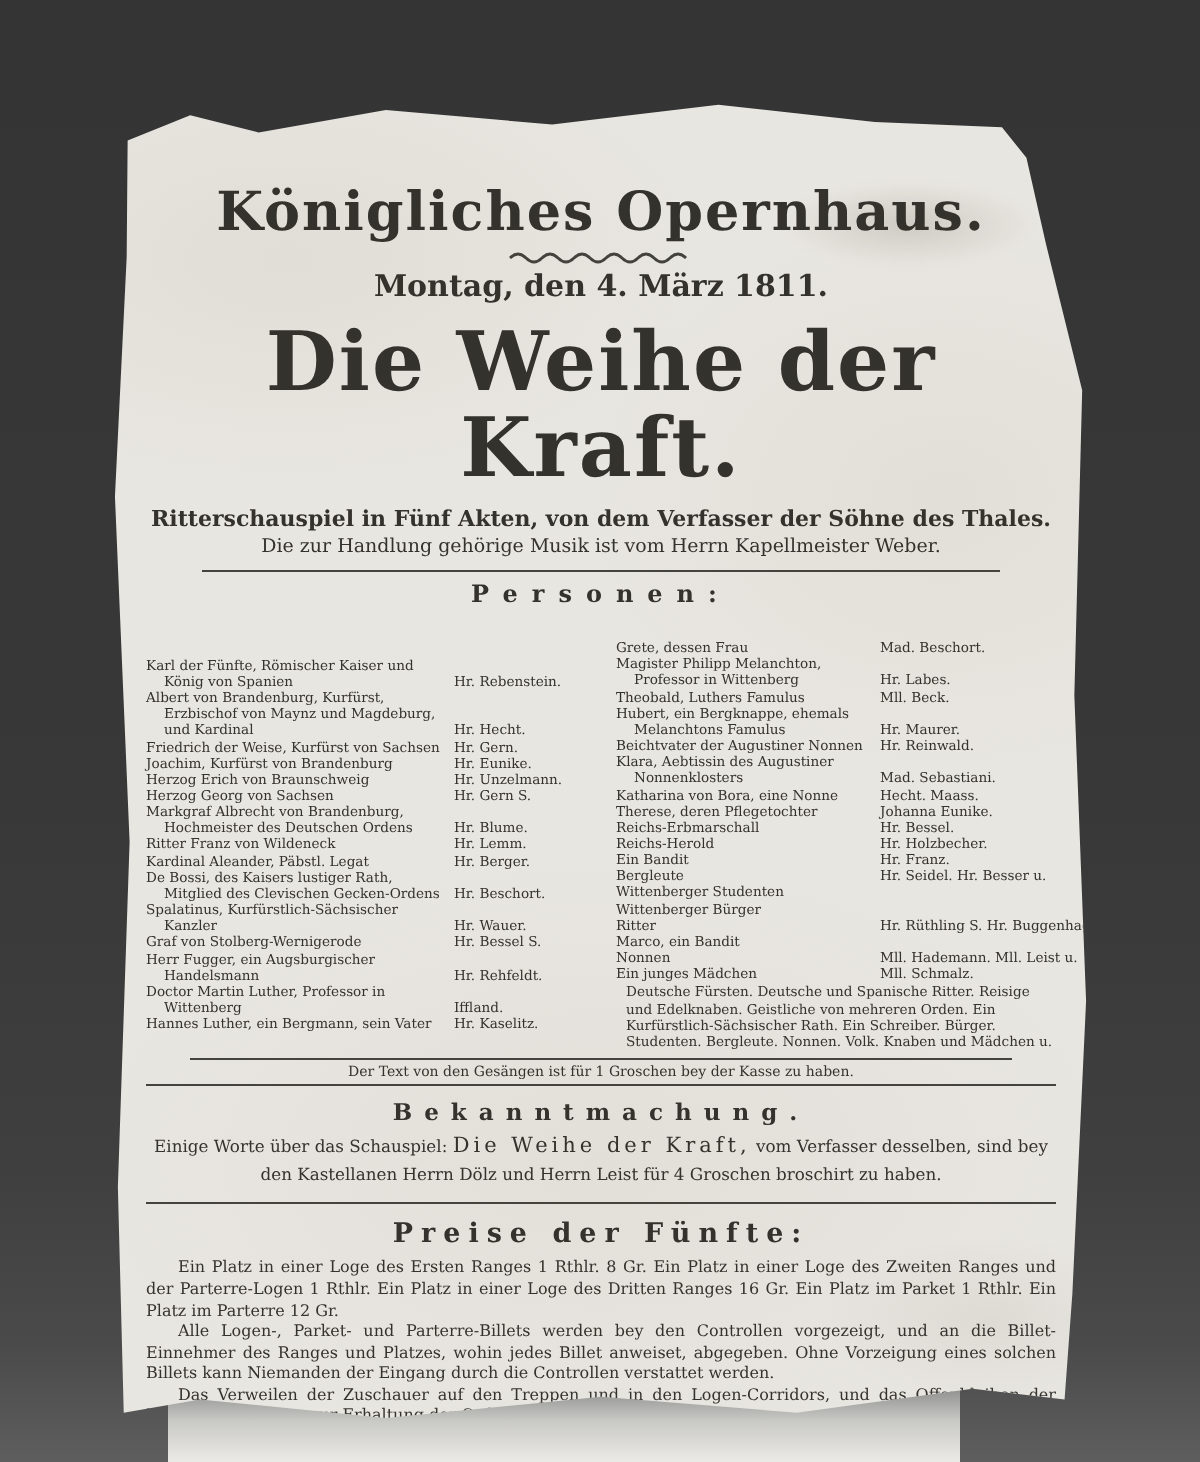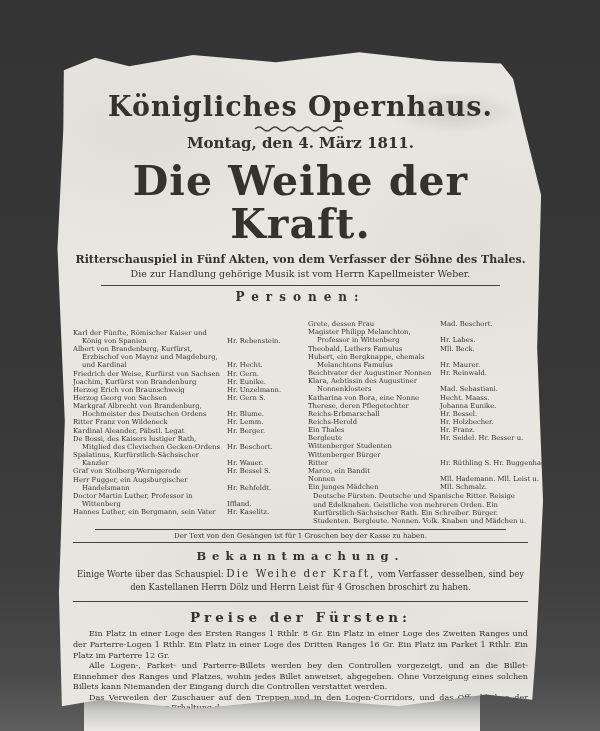--- a/index.html
+++ b/index.html
@@ -219,21 +219,21 @@
                 <span class="cast-role">Reichs-Erbmarschall</span>
                 <span class="cast-actor">Hr. Bessel.</span>
               </div>
 
               <div class="cast-row">
                 <span class="cast-role">Reichs-Herold</span>
                 <span class="cast-actor">Hr. Holzbecher.</span>
               </div>
 
               <div class="cast-row">
-                <span class="cast-role">Ein Thales</span>
+                <span class="cast-role">Ein Bandit</span>
                 <span class="cast-actor">Hr. Franz.</span>
               </div>
 
               <div class="cast-row">
                 <span class="cast-role">Bergleute</span>
                 <span class="cast-actor">Hr. Seidel. Hr. Besser u.</span>
               </div>
 
               <div class="cast-row">
                 <span class="cast-role">Wittenberger Studenten</span>
@@ -273,21 +273,21 @@
       <div class="center songbook-note">Der Text von den Gesängen ist für 1 Groschen bey der Kasse zu haben.</div>
       <hr class="rule">
 
       <div class="center announce-head">Bekanntmachung.</div>
       <div class="center announce-text">
         <span>Einige Worte über das Schauspiel: </span><span class="announce-title-inline">Die Weihe der Kraft,</span><span> vom Verfasser desselben, sind bey den Kastellanen Herrn Dölz und Herrn Leist für 4 Groschen broschirt zu haben.</span>
       </div>
 
       <hr class="rule mt8">
 
-      <div class="center prices-head">Preise der Fürsten:</div>
+      <div class="center prices-head">Preise der Fünfte:</div>
 
       <div>
 
           <p class="price-par">Ein Platz in einer Loge des Ersten Ranges 1 Rthlr. 8 Gr.  Ein Platz in einer Loge des Zweiten Ranges und der Parterre-Logen 1 Rthlr.  Ein Platz in einer Loge des Dritten Ranges 16 Gr.  Ein Platz im Parket 1 Rthlr.  Ein Platz im Parterre 12 Gr.</p>
 
           <p class="price-par">Alle Logen-, Parket- und Parterre-Billets werden bey den Controllen vorgezeigt, und an die Billet-Einnehmer des Ranges und Platzes, wohin jedes Billet anweiset, abgegeben.  Ohne Vorzeigung eines solchen Billets kann Niemanden der Eingang durch die Controllen verstattet werden.</p>
 
           <p class="price-par">Das Verweilen der Zuschauer auf den Treppen und in den Logen-Corridors, und das Offenbleiben der Logenthüren, kann, zur Erhaltung der Ordnung, nicht zugegeben werden.</p>
 
           <p class="price-par">Abonnement und freie Entreen finden, ohne Ausnahme, nicht statt.</p>

